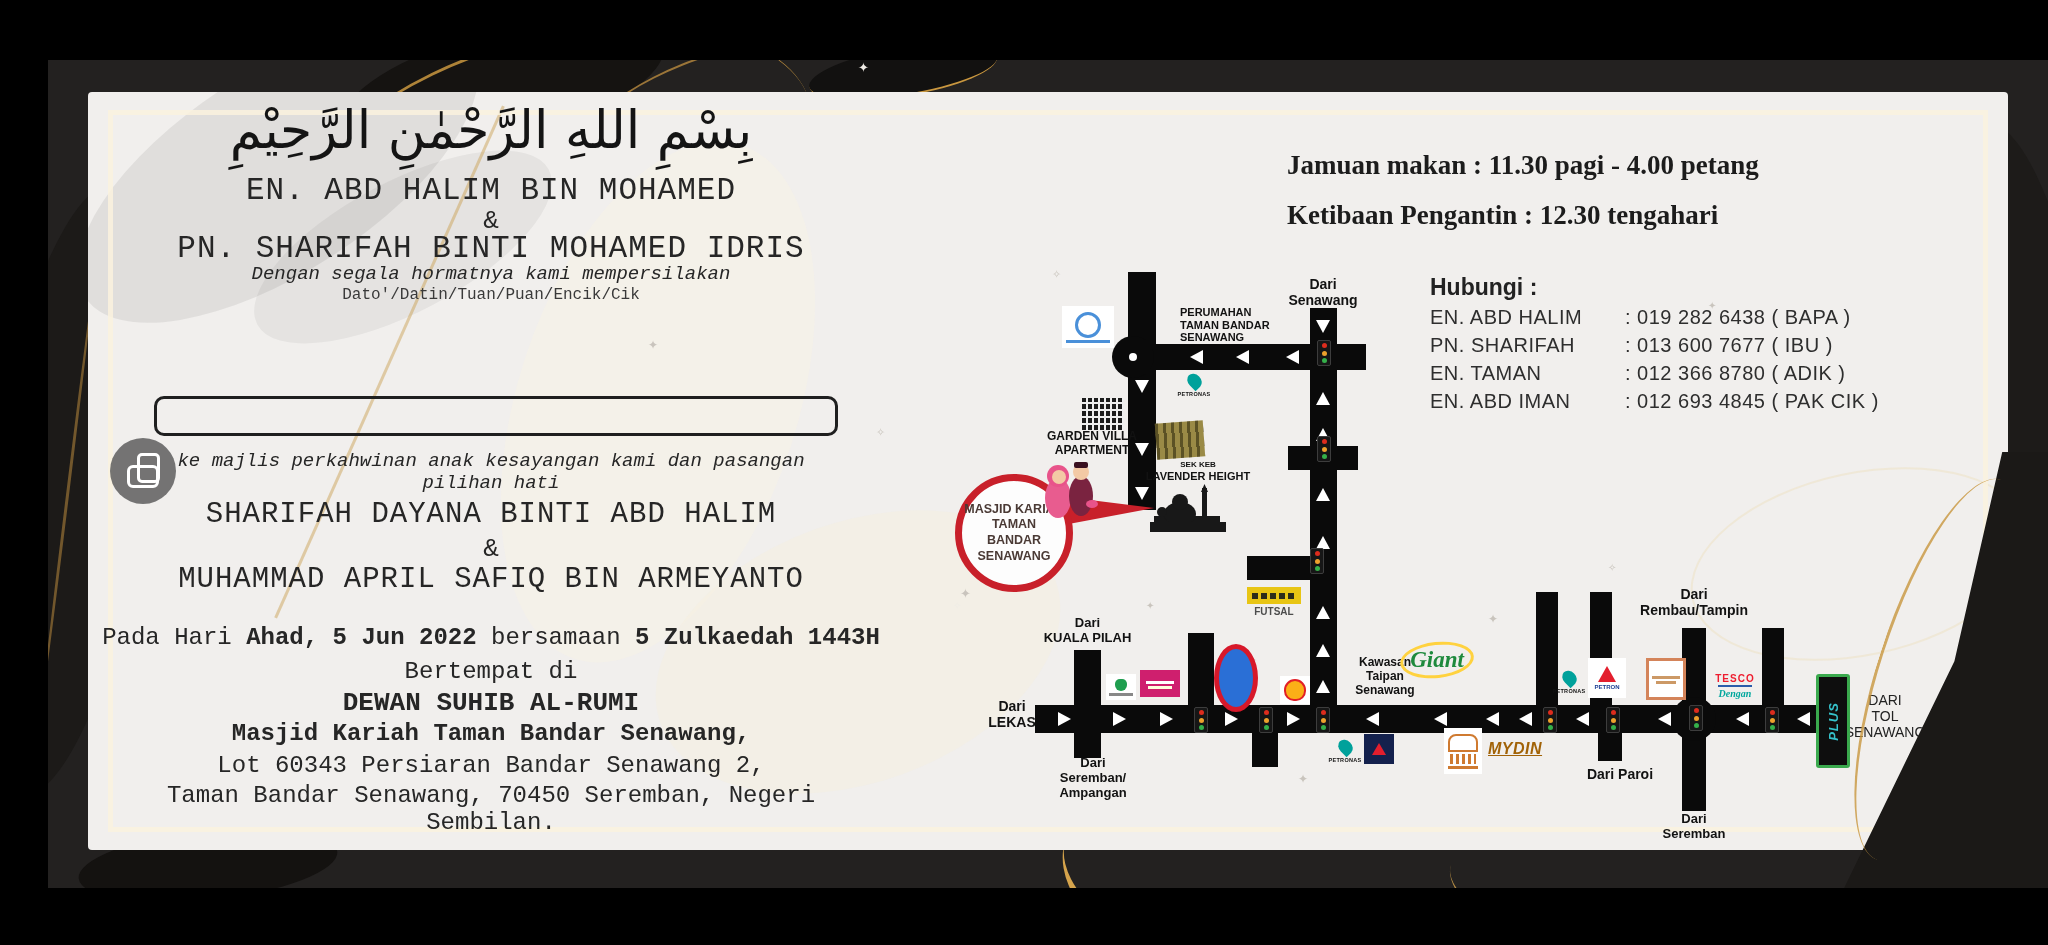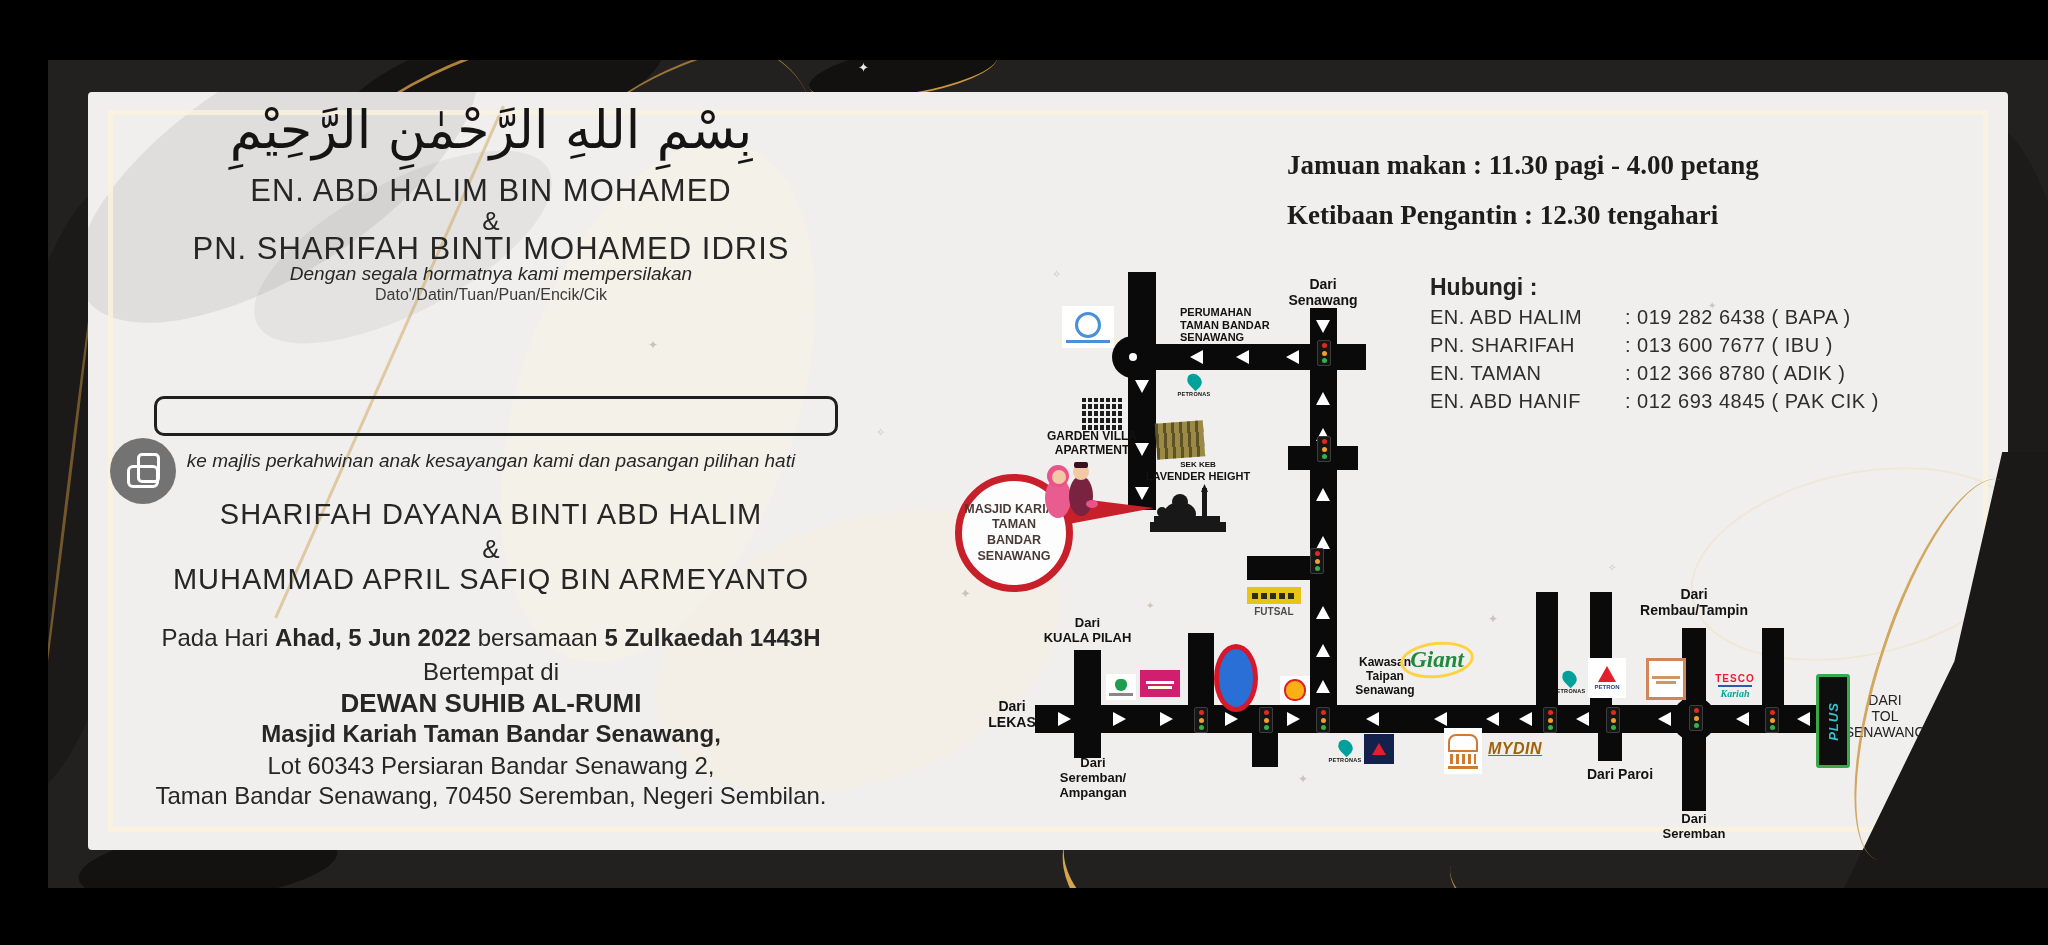--- a/index.html
+++ b/index.html
@@ -18,21 +18,21 @@
   #cardframe{position:absolute;left:20px;top:18px;right:20px;bottom:18px;border:5px solid rgba(250,242,222,.85);pointer-events:none;}
   .carddecor{position:absolute;pointer-events:none;}
 
   
   #br-leaf{position:absolute;left:1840px;top:452px;width:208px;height:436px;
            clip-path:polygon(78% 0,100% 0,100% 100%,2% 100%,55% 48%);background:#1b1917;z-index:30;}
   #br-gold{position:absolute;left:1878px;top:470px;width:120px;height:400px;border-left:3px solid #c9973f;
            border-radius:50%;transform:rotate(18deg);z-index:31;opacity:.8;}
 
   
-  .serifc{font-family:Liberation Sans, sans-serif;color:#262626;}
+  .serifc{font-family:Liberation Mono, monospace;color:#262626;}
   .names{letter-spacing:1px;font-size:31px;}
   .names2{letter-spacing:1px;font-size:29px;}
   .ctr{text-align:center;}
   #leftcol{position:absolute;left:96px;top:100px;width:790px;}
   #leftcol > div{position:absolute;width:100%;}
 
   .guest-box{position:absolute;left:58px;top:296px;width:650px;height:34px;background:transparent;
              border:3px solid #1f1f1f;border-radius:10px;outline:none;
              font:22px "Liberation Serif",serif;padding:0 14px;color:#222;}
 
@@ -177,21 +177,21 @@
   <div class="sched" style="top:150px;">Jamuan makan : 11.30 pagi - 4.00 petang</div>
   <div class="sched" style="top:200px;">Ketibaan Pengantin : 12.30 tengahari</div>
   <div id="hubungi">Hubungi :</div>
 
   <div class="crow-name" style="top:306px;">EN. ABD HALIM</div>
   <div class="crow-phone" style="top:306px;">: 019 282 6438 ( BAPA )</div>
   <div class="crow-name" style="top:334px;">PN. SHARIFAH</div>
   <div class="crow-phone" style="top:334px;">: 013 600 7677 ( IBU )</div>
   <div class="crow-name" style="top:362px;">EN. TAMAN</div>
   <div class="crow-phone" style="top:362px;">: 012 366 8780 ( ADIK )</div>
-  <div class="crow-name" style="top:390px;">EN. ABD HANIF</div>
+  <div class="crow-name" style="top:390px;">EN. ABD IMAN</div>
   <div class="crow-phone" style="top:390px;">: 012 693 4845 ( PAK CIK )</div>
 
   <div class="road" style="left:1128px;top:272px;width:28px;height:238px;"></div>
   <div class="rb" style="left:1112px;top:336px;width:42px;height:42px;"></div>
   <div class="rbdot" style="left:1129px;top:353px;width:8px;height:8px;"></div>
   <div class="road" style="left:1150px;top:344px;width:216px;height:26px;"></div>
   <div class="road" style="left:1310px;top:308px;width:27px;height:400px;"></div>
   <div class="road" style="left:1288px;top:446px;width:70px;height:24px;"></div>
   <div class="road" style="left:1247px;top:556px;width:63px;height:24px;"></div>
   <div class="road" style="left:1035px;top:705px;width:785px;height:28px;"></div>
@@ -389,21 +389,21 @@
     <div style="width:0;height:0;border-left:9px solid transparent;border-right:9px solid transparent;border-bottom:16px solid #e31e2d;"></div>
     <div style="font:bold 6px 'Liberation Sans',sans-serif;color:#1c3f94;margin-top:2px;">PETRON</div>
   </div>
   <div class="logobox" style="left:1646px;top:658px;width:34px;height:36px;border:3px solid #d4845a;">
     <div class="microbar" style="background:#c96;"></div>
     <div class="microbar" style="background:#c96;width:60%;"></div>
   </div>
   <div class="logobox" style="left:1710px;top:668px;width:50px;height:36px;background:transparent;">
     <div class="tesco-word">TESCO</div>
     <div class="tesco-dash"></div>
-    <div class="lotus-word">Kariah</div>
+    <div class="lotus-word">Dengan</div>
   </div>
 
   <div class="logobox" style="left:1330px;top:734px;width:30px;height:34px;background:transparent;">
     <div class="petronas-drop"></div>
     <div class="petronas-word">PETRONAS</div>
   </div>
   <div class="logobox" style="left:1364px;top:734px;width:30px;height:30px;background:#14214d;">
     <div style="width:0;height:0;border-left:7px solid transparent;border-right:7px solid transparent;border-bottom:12px solid #e31e2d;"></div>
   </div>
 

